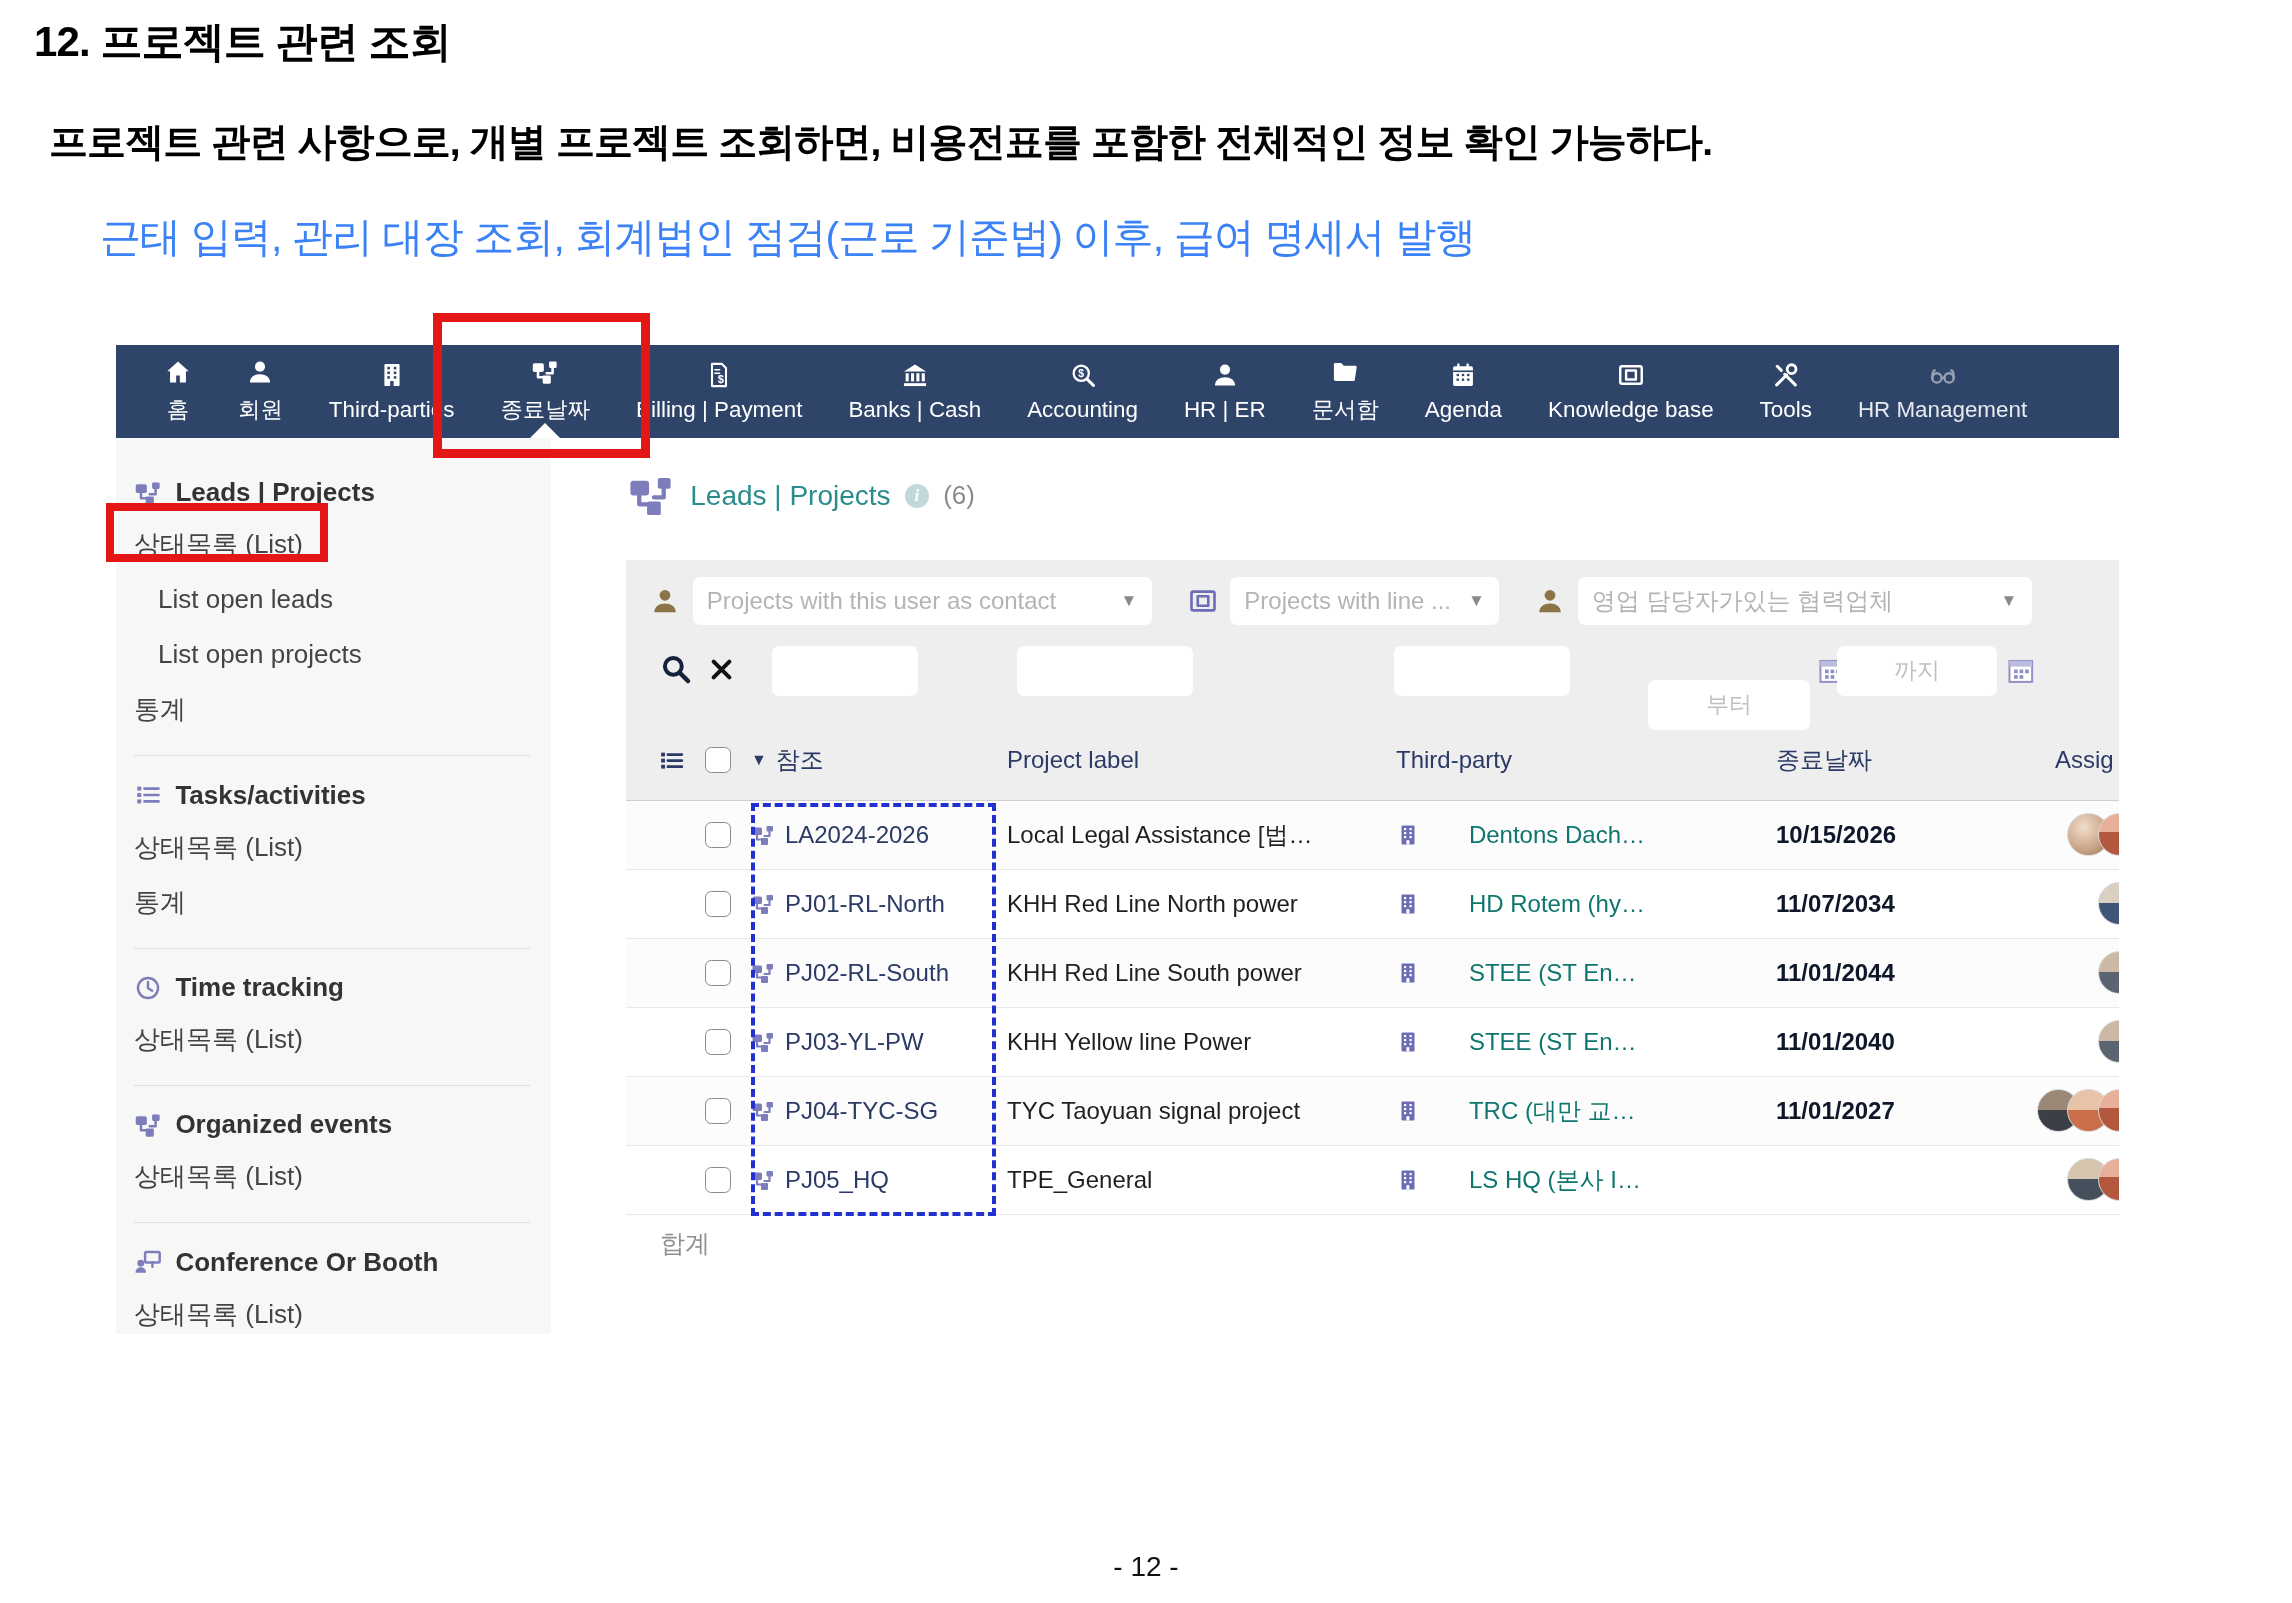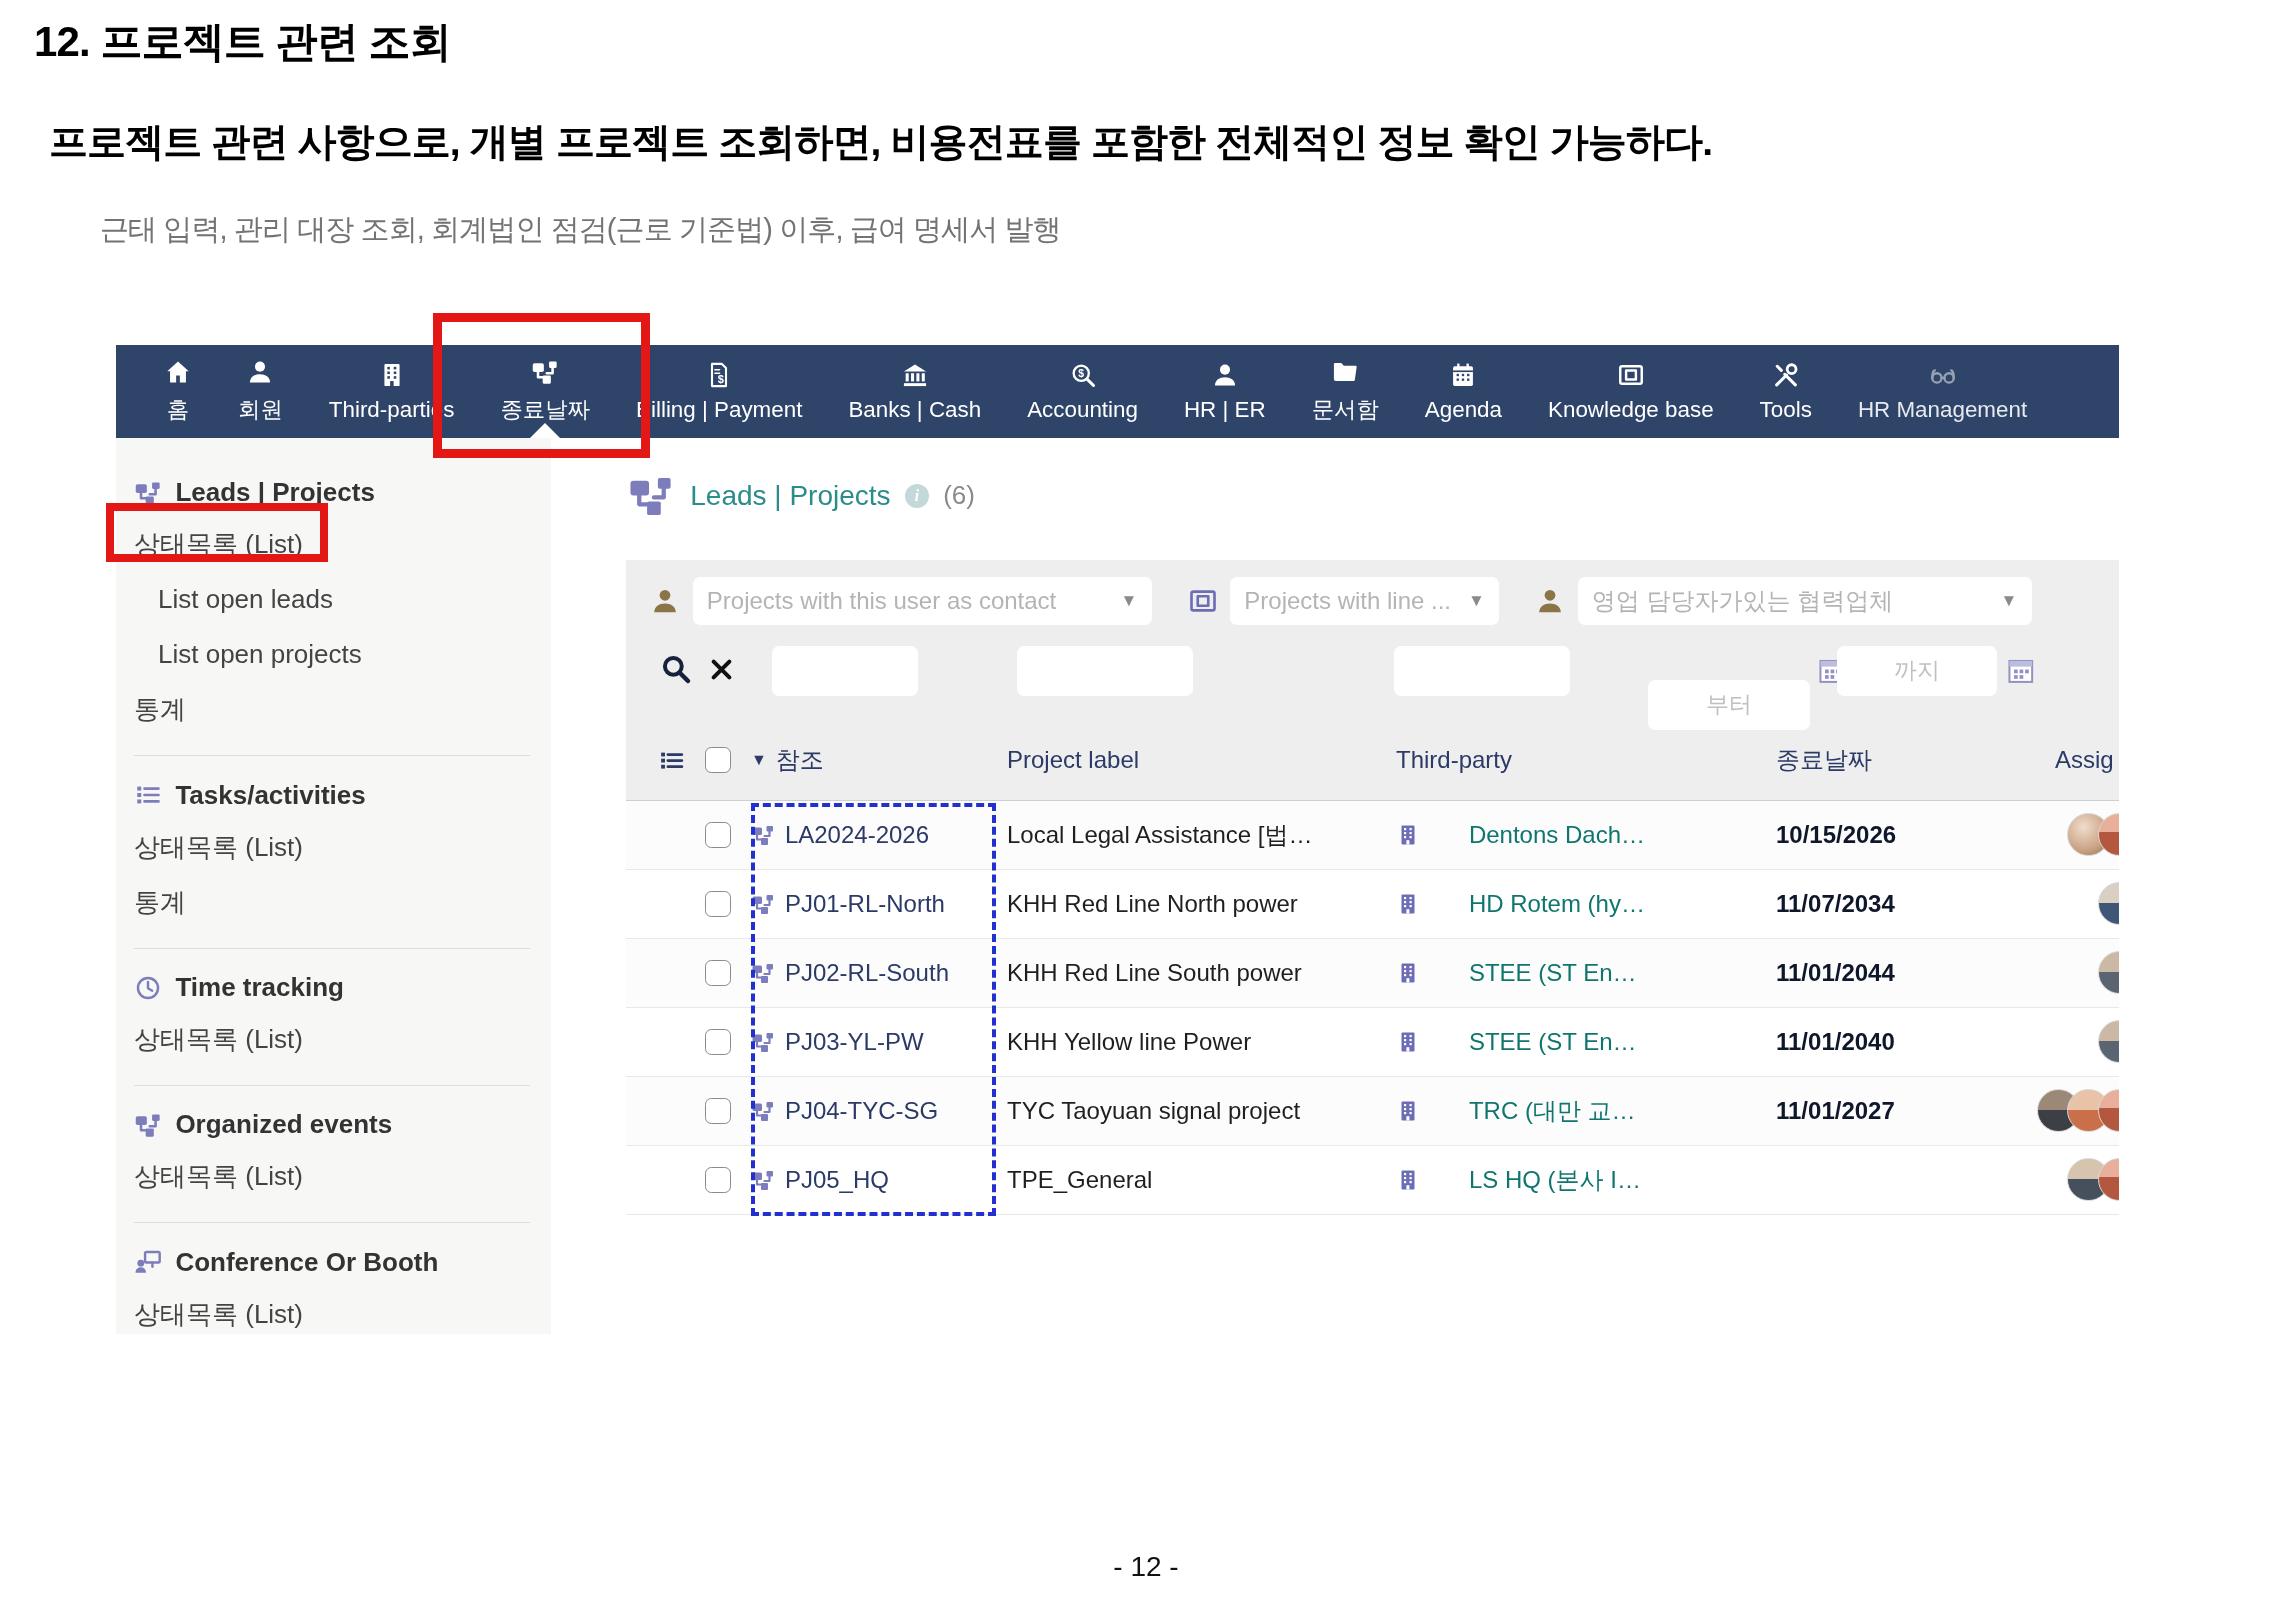--- a/index.html
+++ b/index.html
@@ -2,21 +2,21 @@
 <html style="font-size:14.3px"><head>
 <meta charset="utf-8">
 <style>
   * { margin:0; padding:0; box-sizing:border-box; }
   html,body { width:2293px; height:1604px; background:#fff; overflow:hidden;
               font-family:"Liberation Sans", sans-serif; }
 
   
   .doc-title    { position:absolute; left:34px;  top:14.3px;  font-size:42px; font-weight:bold; color:#000; letter-spacing:-0.9px;}
   .doc-subtitle { position:absolute; left:49px;  top:115px; font-size:39px; font-weight:bold; color:#000; letter-spacing:-0.9px;}
-  .doc-note     { position:absolute; left:100px; top:210px; font-size:29px; color:#737373; letter-spacing:-0.9px;}
+  .doc-note     { position:absolute; left:100px; top:210px; font-size:41px; color:#3b82f6; letter-spacing:-0.9px;}
   .doc-footer   { position:absolute; left:0; top:1551px; width:100%; text-align:center; font-size:28px; color:#111;}
 
   
   .screenshot { position:absolute; left:116px; top:345px; width:2003px; height:990px;
                 overflow:hidden; background:#fff; }
 
   
   .navbar { height:93px; background:#2f4469; display:flex; align-items:stretch; padding-left:25px; }
   .nav-tab { position:relative; display:flex; flex-direction:column; align-items:center; justify-content:center;
              padding:0 23px; color:#fff; cursor:default; }
@@ -669,20 +669,21 @@
     <div class="cell datec"></div>
     <div class="cell avc">
               <span class="avgroup">
                 <span class="avatar av-g"></span>
                 <span class="avatar av-b"></span>
               </span>
             </div>
   </div>
         </div>
 
+      <div class="total-row">합계</div>
 
       <div class="dotted-box"></div>
     </div>
   </div>
 </div>
 
 <div class="red-box tab"></div>
 <div class="red-box side"></div>
 
 <div class="doc-footer">- 12 -</div>

